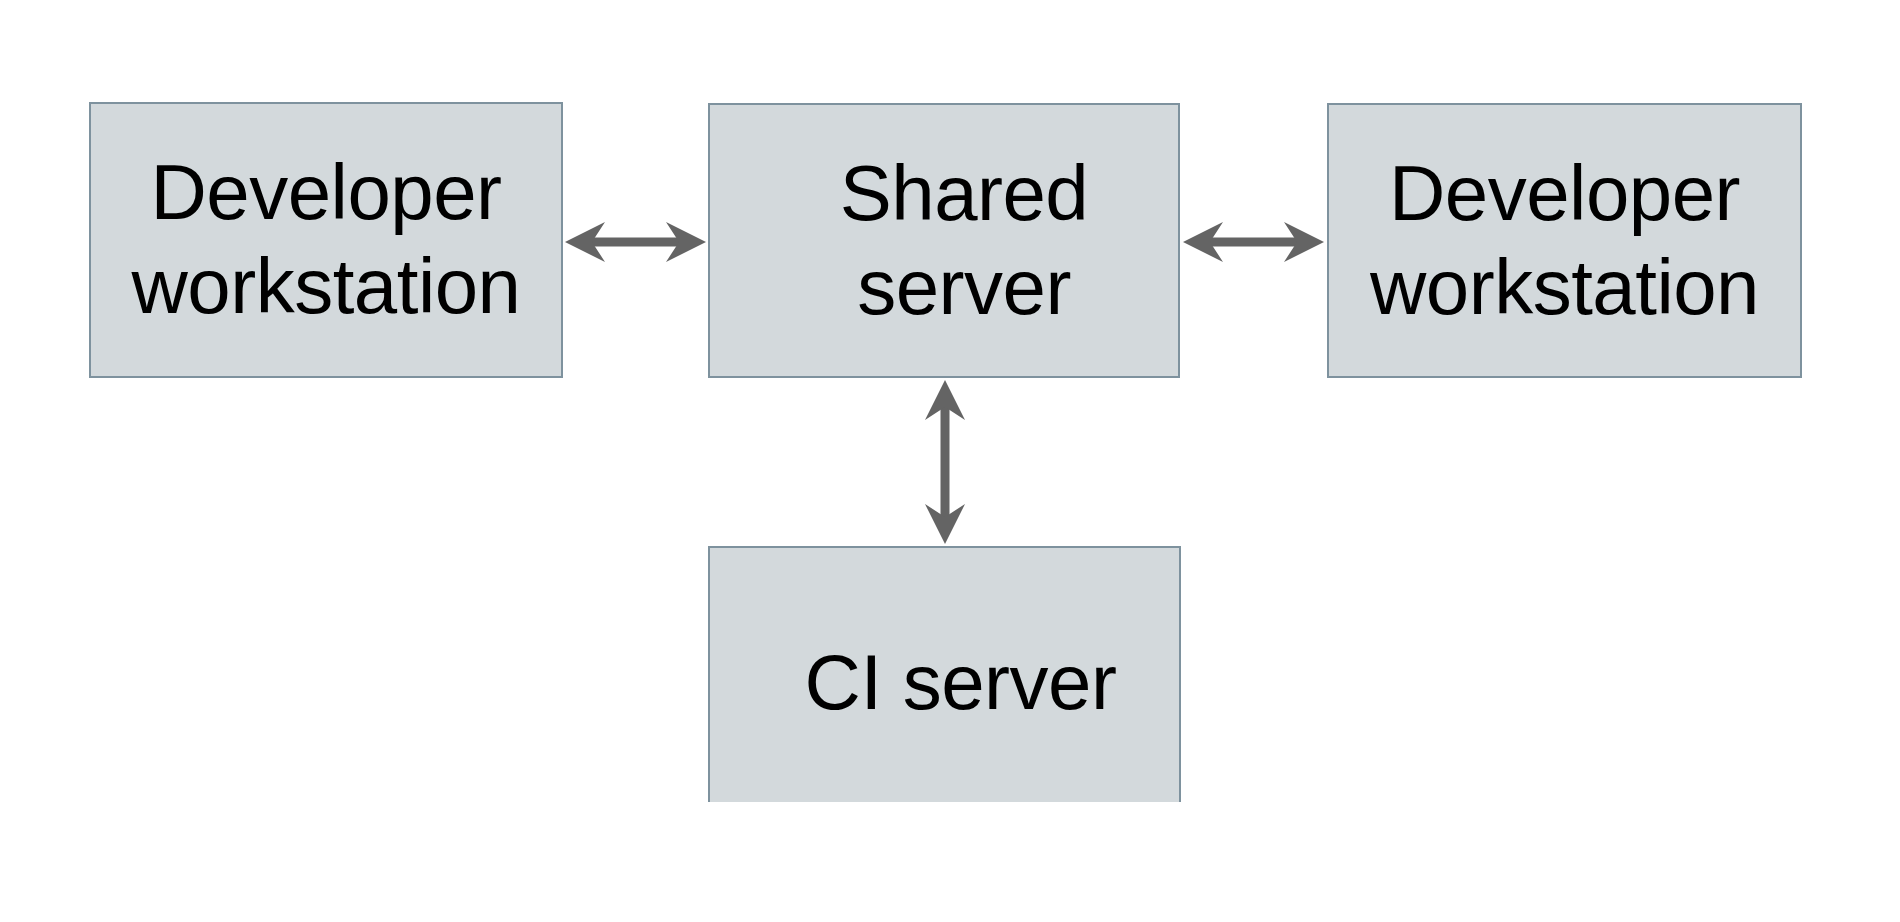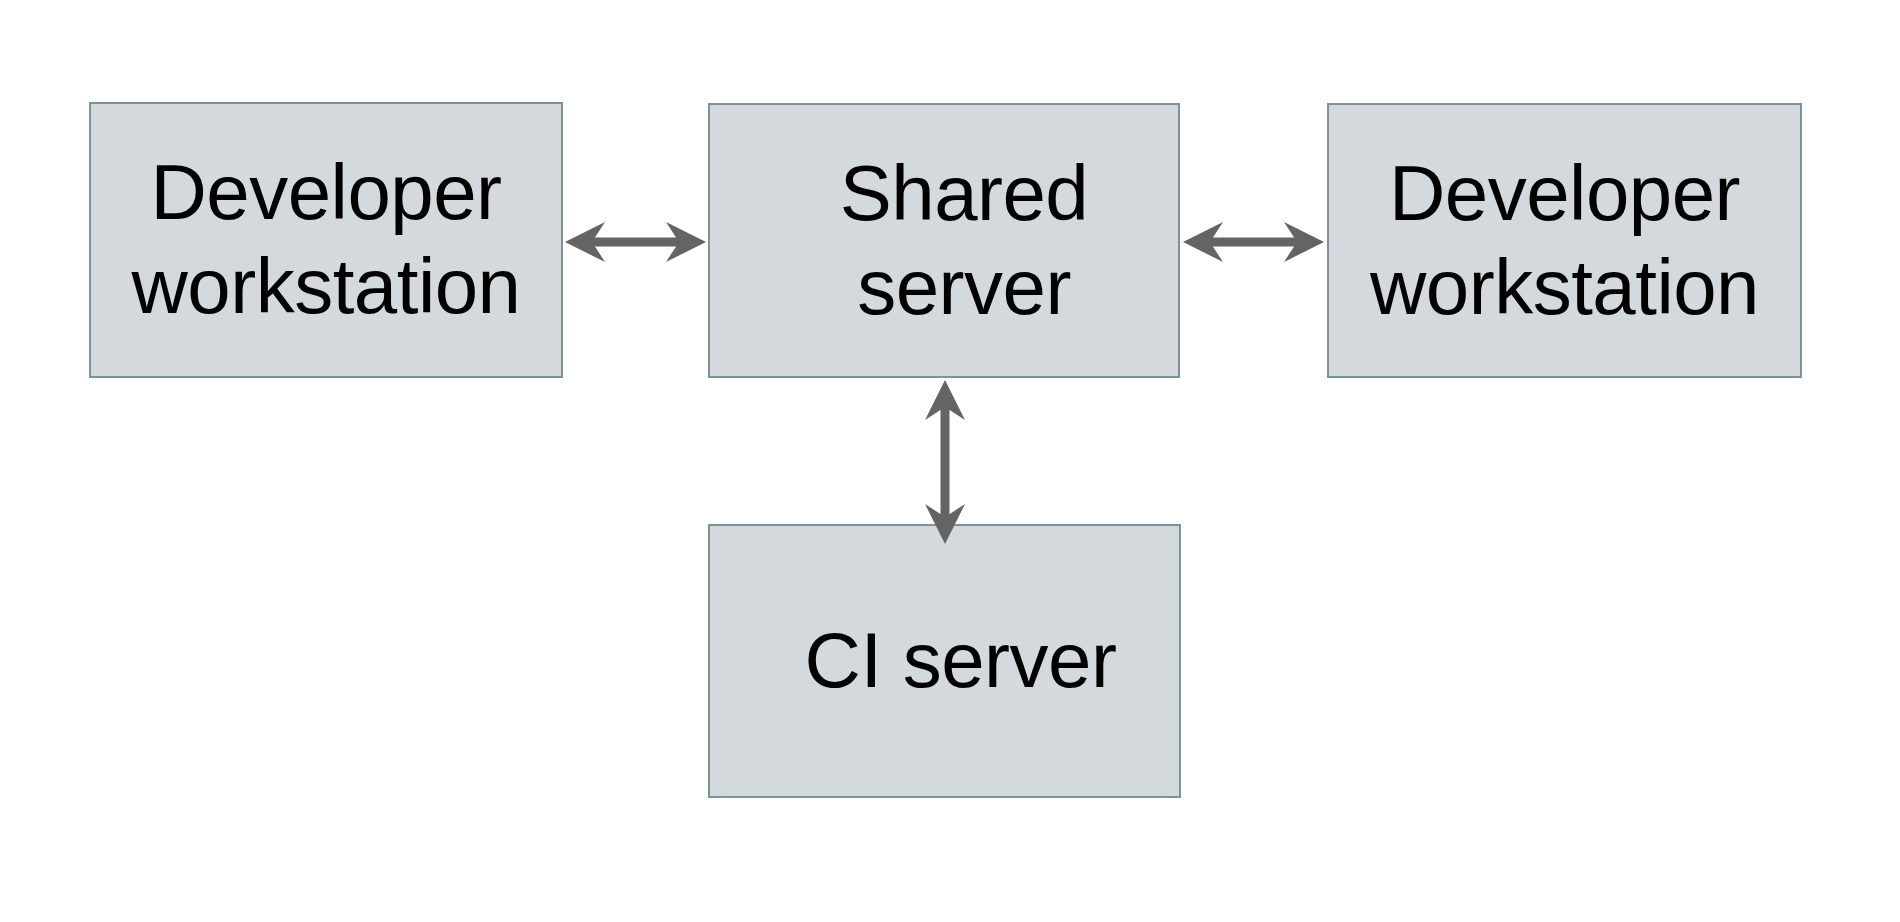--- a/index.html
+++ b/index.html
@@ -62,21 +62,21 @@
     </div>
   </div>
 
   <div class="node" style="left:1327px; top:103px; width:475px; height:275px;">
     <div class="node-label">
       <div>Developer</div>
       <div>workstation</div>
     </div>
   </div>
 
-  <div class="node" style="left:708px; top:524px; width:473px; height:274px;padding-left:32px;">
+  <div class="node" style="left:708px; top:546px; width:473px; height:274px;padding-left:32px;">
     <div class="node-label">
       <div>CI server</div>
       <div></div>
     </div>
   </div>
 
   <svg class="edges" width="1900" height="922" viewBox="0 0 1900 922" xmlns="http://www.w3.org/2000/svg">
 
     <g>
       <line class="shaft" x1="592" y1="242" x2="679" y2="242"></line>

